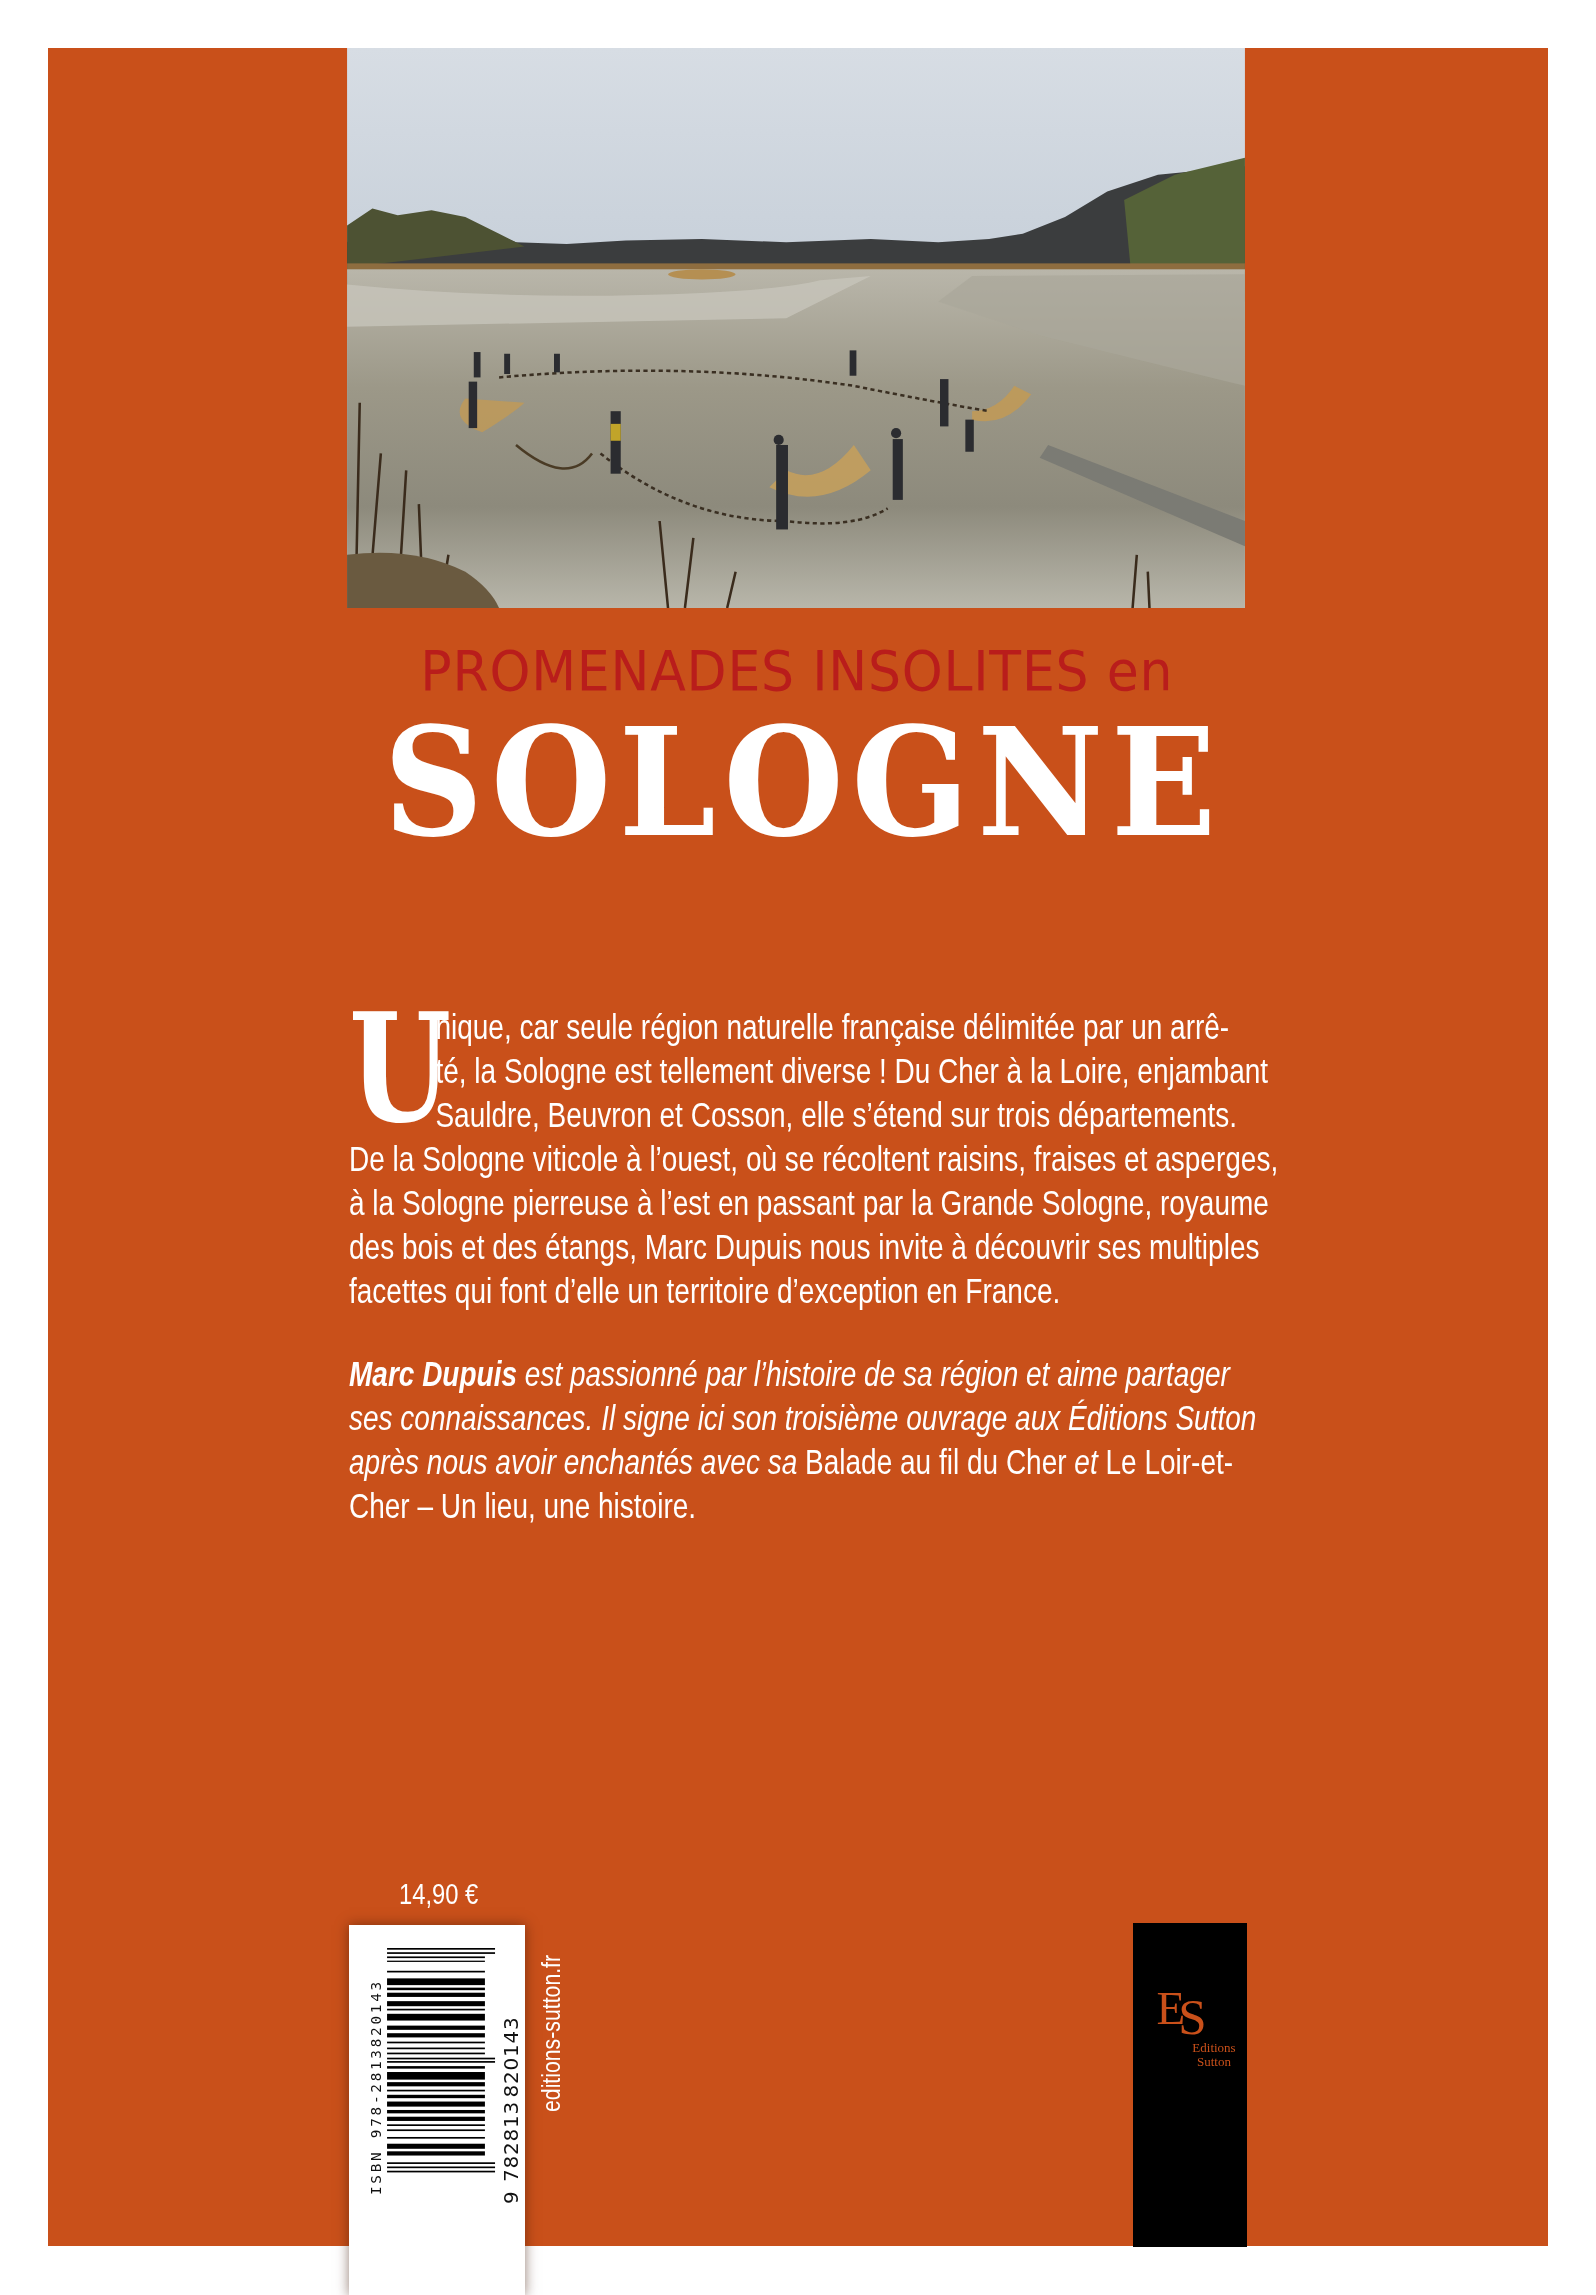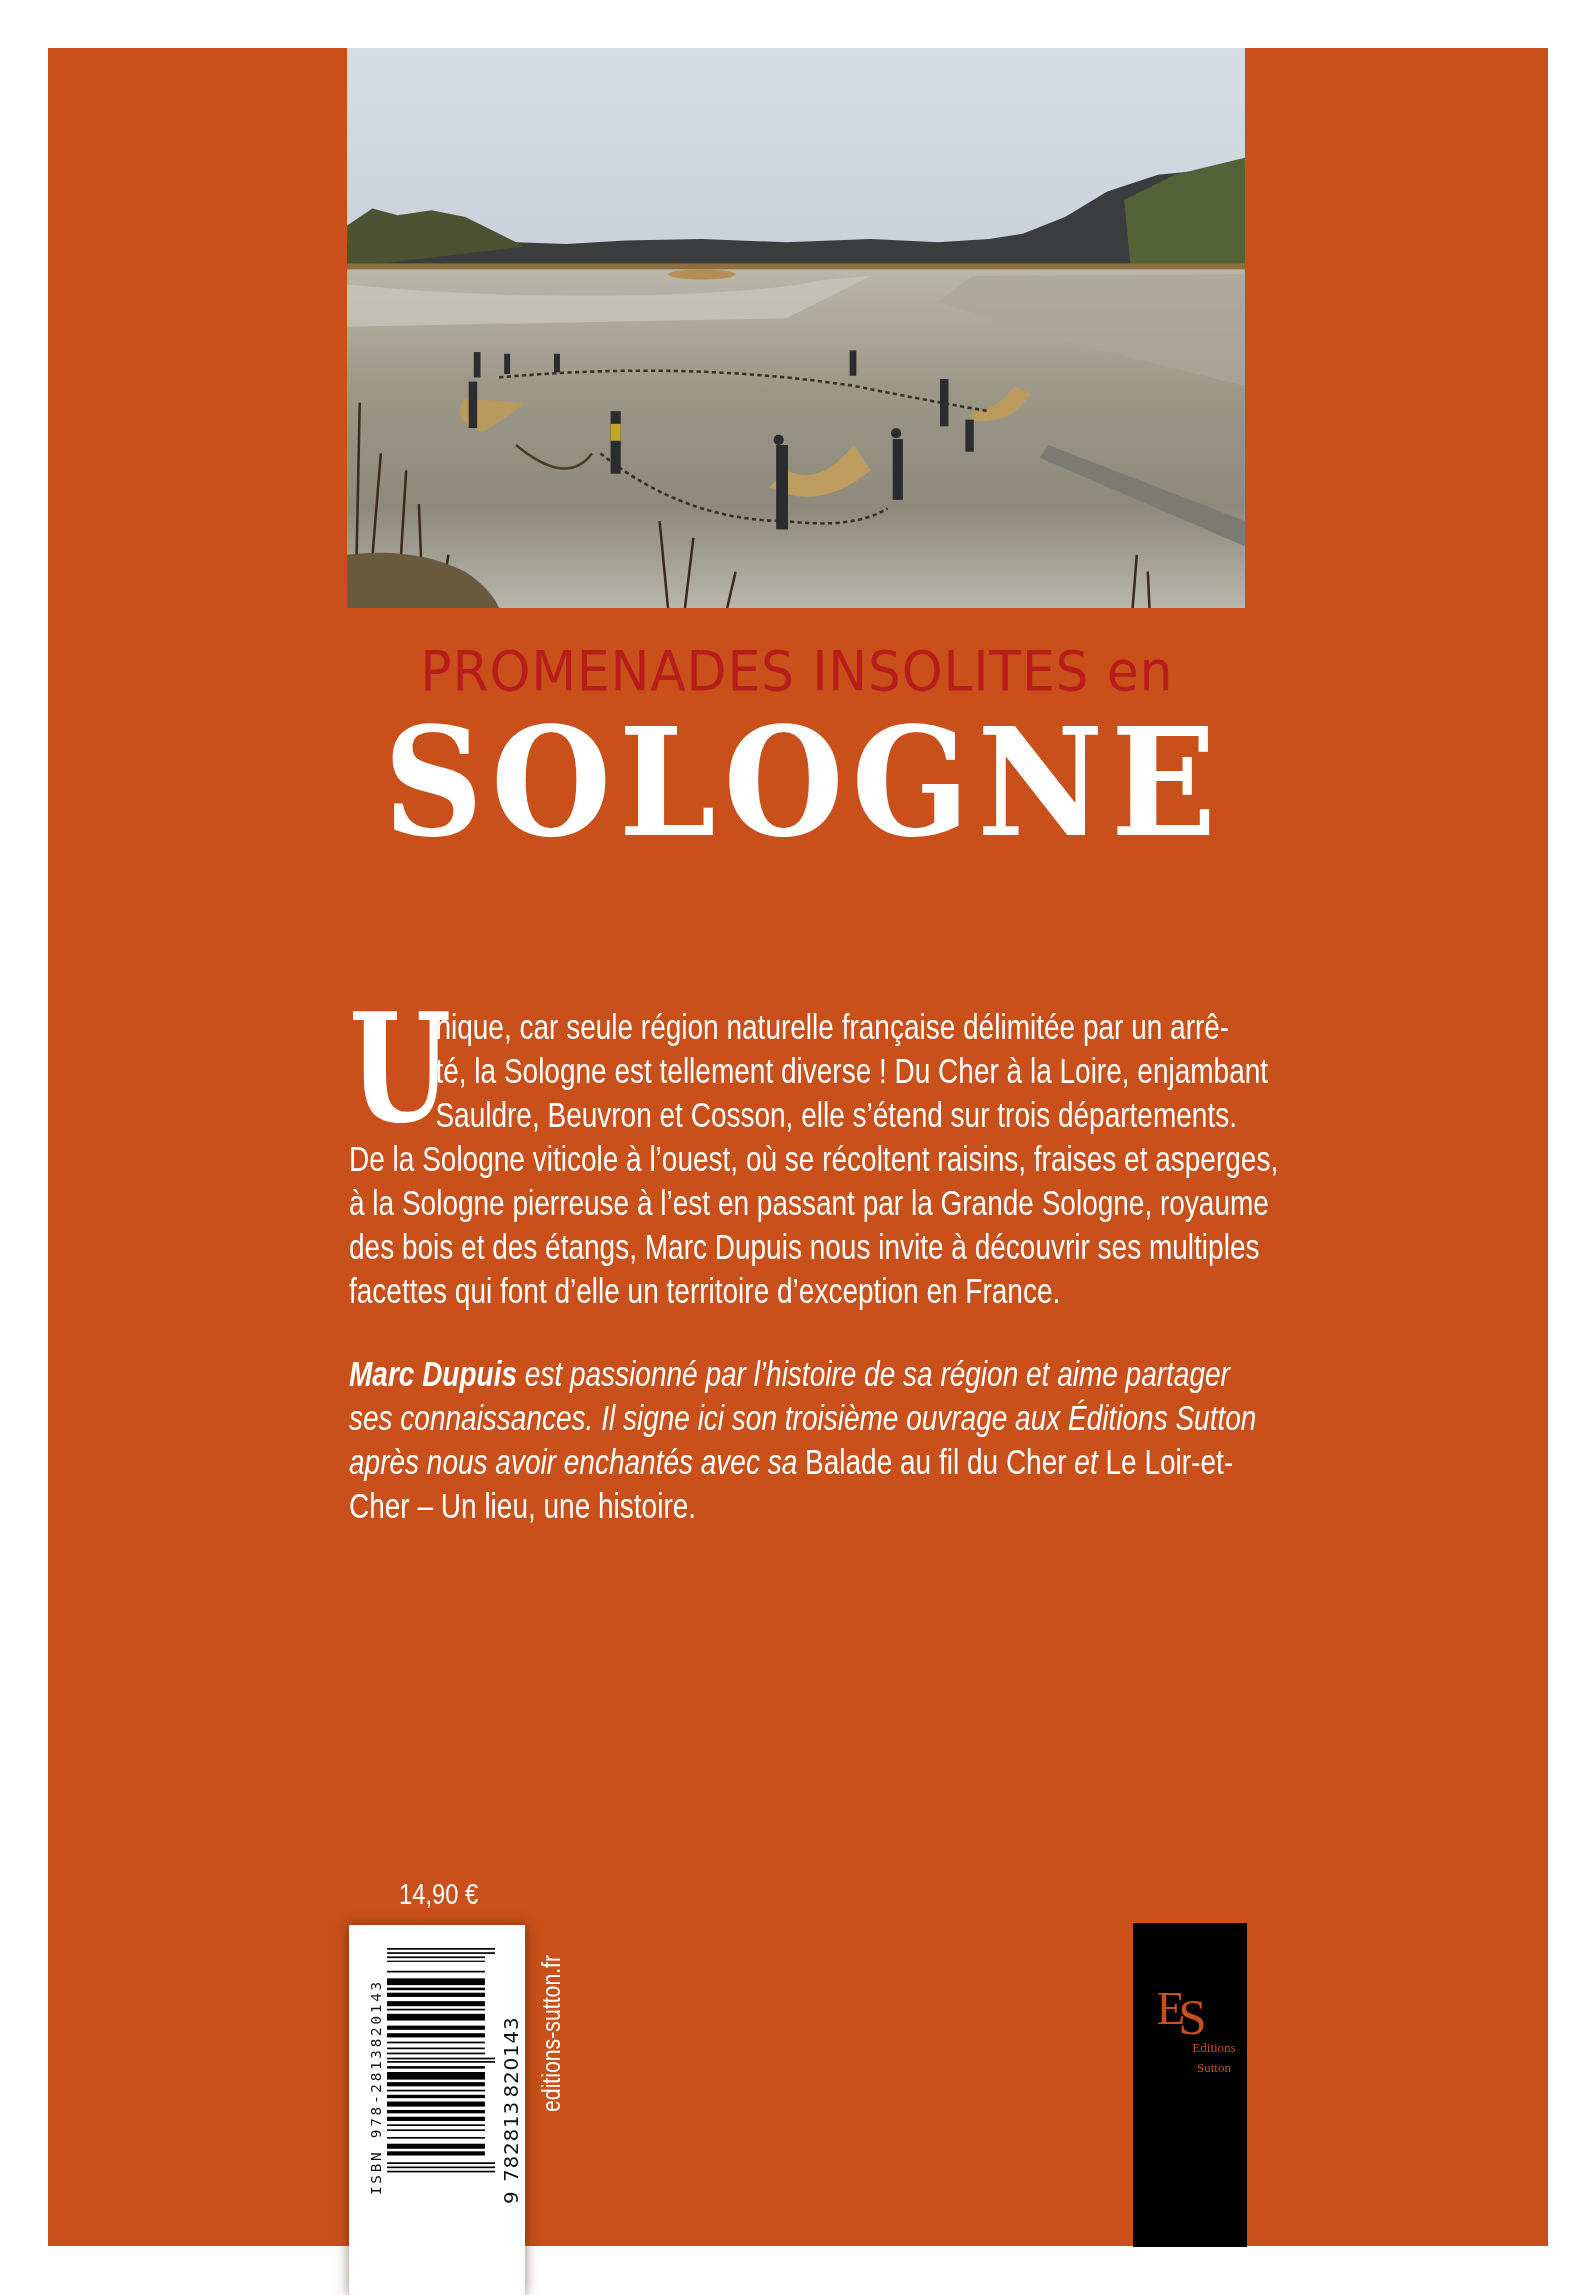--- a/index.html
+++ b/index.html
@@ -335,16 +335,16 @@
   </svg>
   <div class="barcode-digits"><span class="lead">9</span><span>782813</span><span class="group2">820143</span></div>
 </div>
 
 <div class="url"><span>editions-sutton.fr</span></div>
 
 <div class="logo-strip">
   <div class="logo">
     <div class="logo-mark"><span class="e">E</span><span class="s">S</span></div>
     <div class="logo-name">Editions</div>
-    <div class="logo-name" style="margin-top:6px;">Sutton</div>
+    <div class="logo-name" style="margin-top:0;">Sutton</div>
   </div>
 </div>
 
 
 </body></html>

